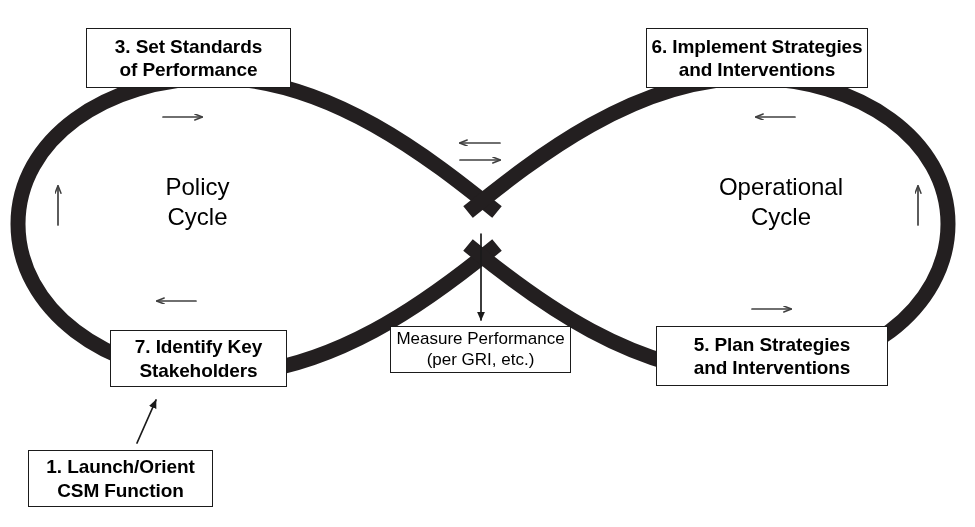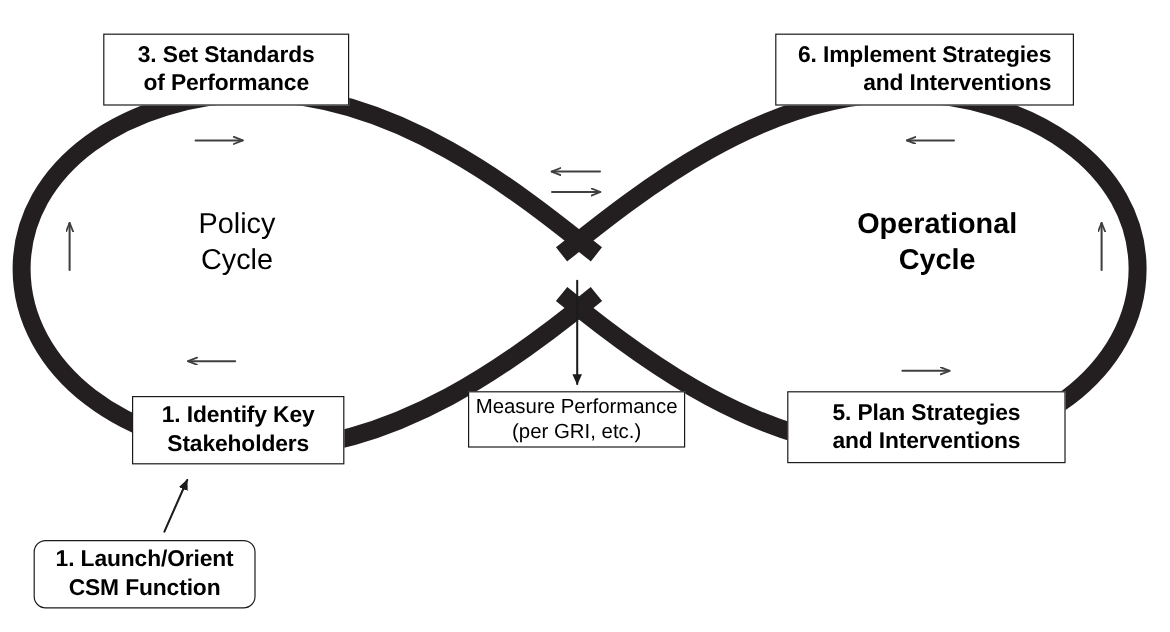--- a/index.html
+++ b/index.html
@@ -55,29 +55,29 @@
     font-size: 24px;
     line-height: 1.25;
     color: #000000;
     text-align: center;
     white-space: pre-line;
     font-weight: normal;
     z-index: 4;
   }
   
   #box-3 { left: 86px;  top: 28px;  width: 205px; height: 60px; }
-  #box-6 { left: 646px; top: 28px;  width: 249px; height: 60px; text-align: right; }
+  #box-6 { left: 646px; top: 28px;  width: 222px; height: 60px; }
   #box-4 { left: 378px; top: 176px; width: 209px; height: 57px; }
   #box-2 { left: 110px; top: 330px; width: 177px; height: 57px; }
   #box-5 { left: 656px; top: 326px; width: 232px; height: 60px; }
   #box-report { left: 390px; top: 326px; width: 181px; height: 47px; }
-  #box-1 { left: 28px;  top: 450px; width: 185px; height: 57px; border-radius: 10px; }
+  #box-1 { left: 28px;  top: 450px; width: 185px; height: 57px; }
 
   #cycle-policy      { left: 130px; top: 172px; width: 135px; text-align: center; }
-  #cycle-operational { left: 682px; top: 172px; width: 198px; font-weight: bold; }
+  #cycle-operational { left: 682px; top: 172px; width: 198px; }
 </style>
 </head>
 <body>
 
 <div id="stage">
 
   <svg id="figure-svg" viewBox="0 0 975 527">
     <defs>
       <marker id="ah" markerWidth="9" markerHeight="9" refX="7.6" refY="3.4" orient="auto" markerUnits="userSpaceOnUse">
         <path d="M0.4,0.4 L8,3.4 L0.4,6.4" fill="none" stroke="#404040" stroke-width="1.5" stroke-linecap="round" stroke-linejoin="round"></path>
@@ -132,21 +132,21 @@
 of Performance</span>
   </div>
 
   <div class="node-box" id="box-6">
     <span class="label">6.  Implement Strategies
 and Interventions</span>
   </div>
 
 
   <div class="node-box" id="box-2">
-    <span class="label">1.  Identify Key
+    <span class="label">7.  Identify Key
 Stakeholders</span>
   </div>
 
   <div class="node-box" id="box-5">
     <span class="label">5.  Plan Strategies
 and Interventions</span>
   </div>
 
   <div class="node-box plain" id="box-report">
     <span class="label">Measure Performance

